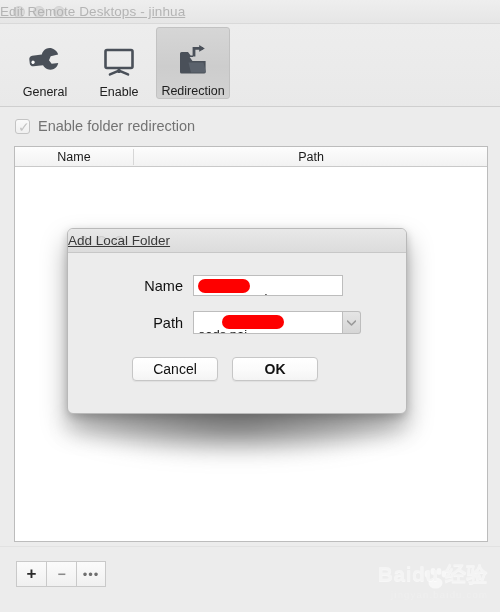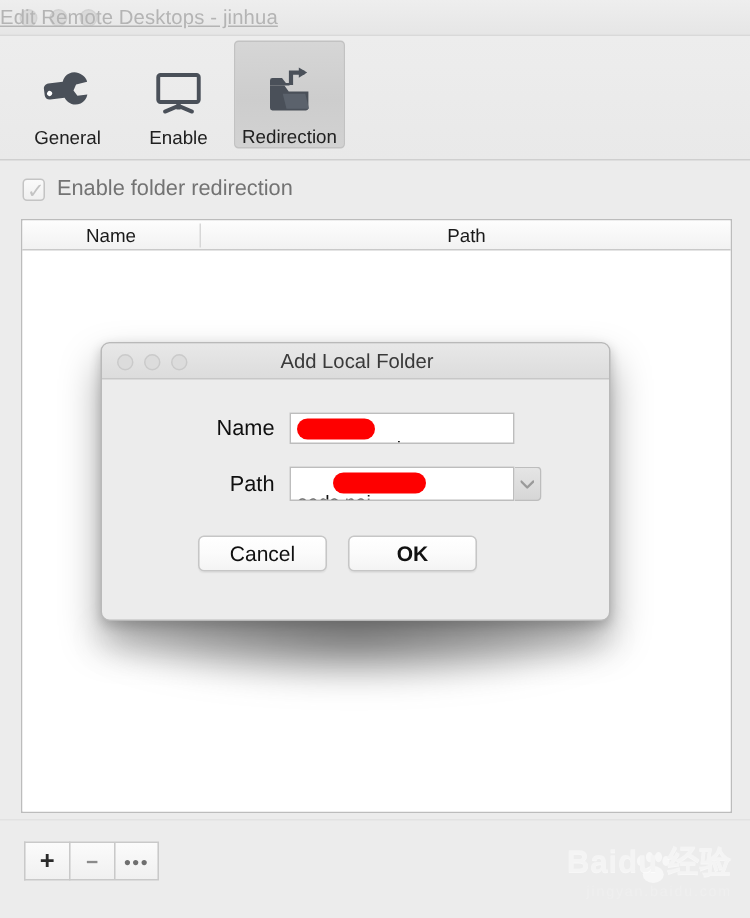--- a/index.html
+++ b/index.html
@@ -247,23 +247,24 @@
   .sheet-traffic .tl-dot {
     width: 11px; height: 11px;
     background: #dcdcdc;
     border: 1px solid #cacaca;
   }
   .sheet-title-text {
     position: absolute;
     left: 0; top: 0;
     width: 340px;
     line-height: 24px;
-    text-align: center;
+    text-align: left;
     font-size: 13.5px;
     color: #3a3a3a;
+    text-decoration: underline;
   }
   .sheet-body { position: relative; height: 161px; }
 
   .field-row {
     position: absolute;
     display: flex;
     align-items: center;
   }
   .field-row.name { left: 0; top: 22px; width: 340px; }
   .field-row.path { left: 0; top: 58px; width: 340px; }

